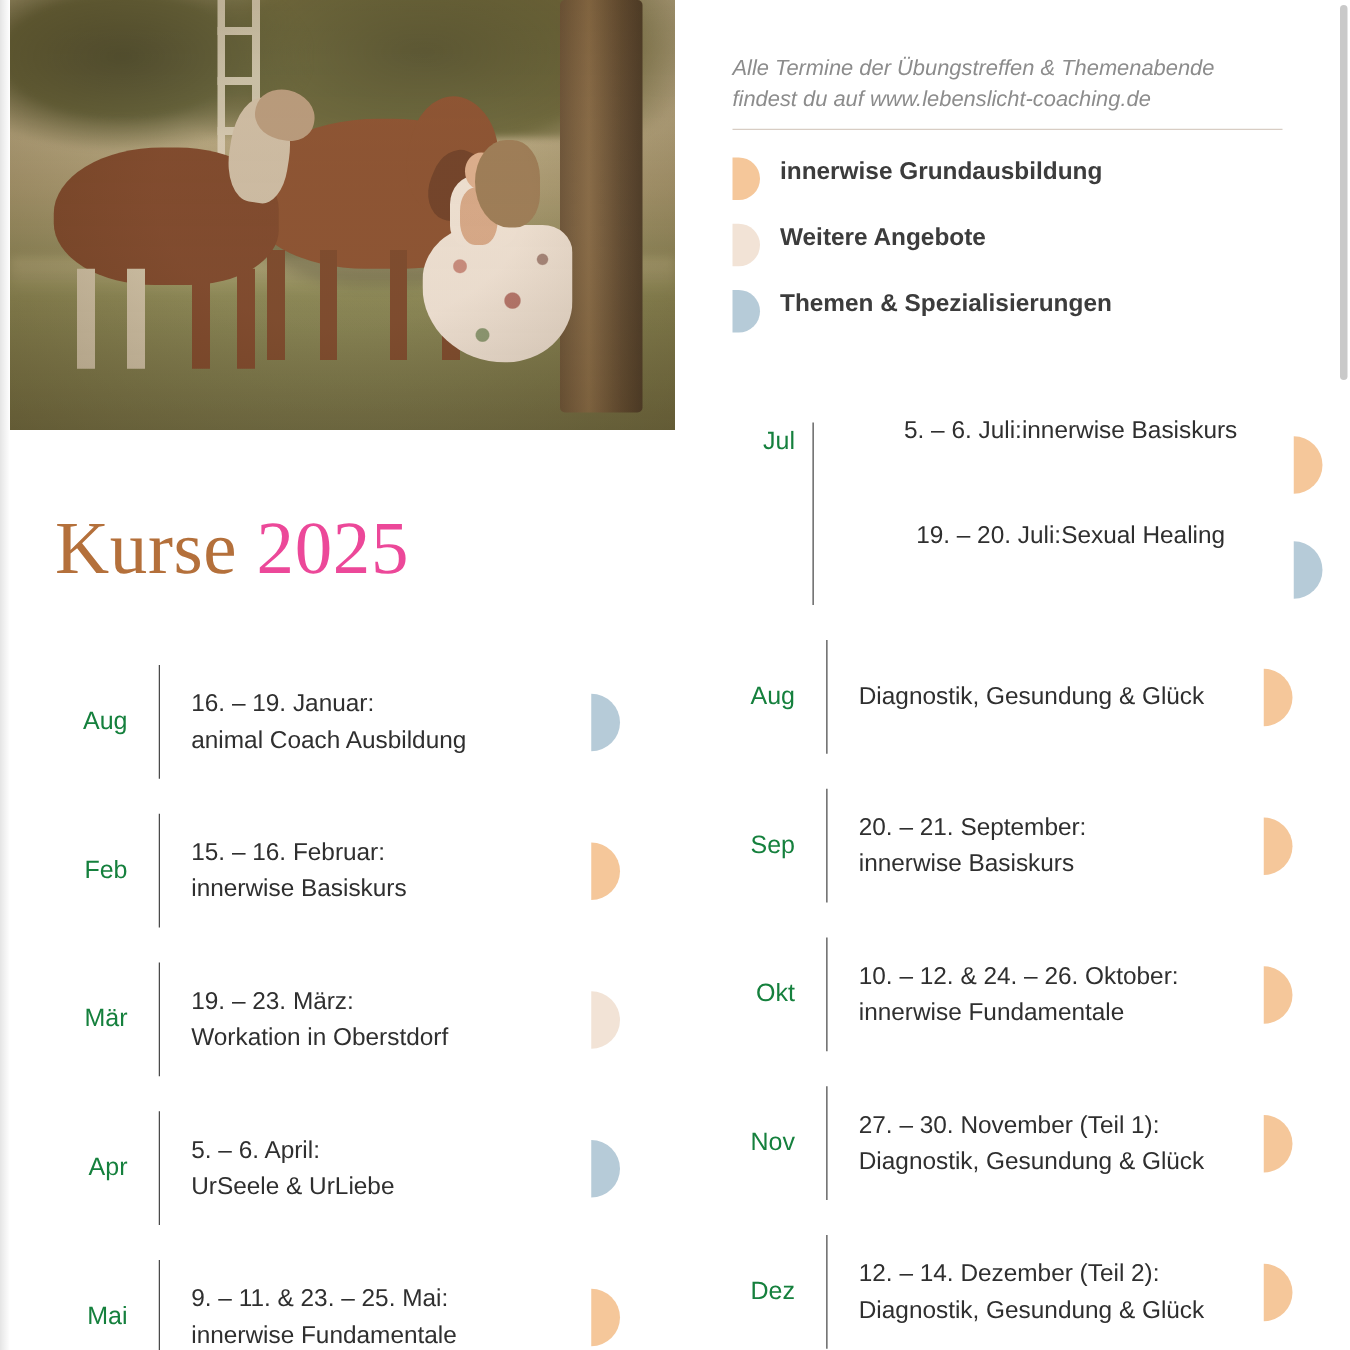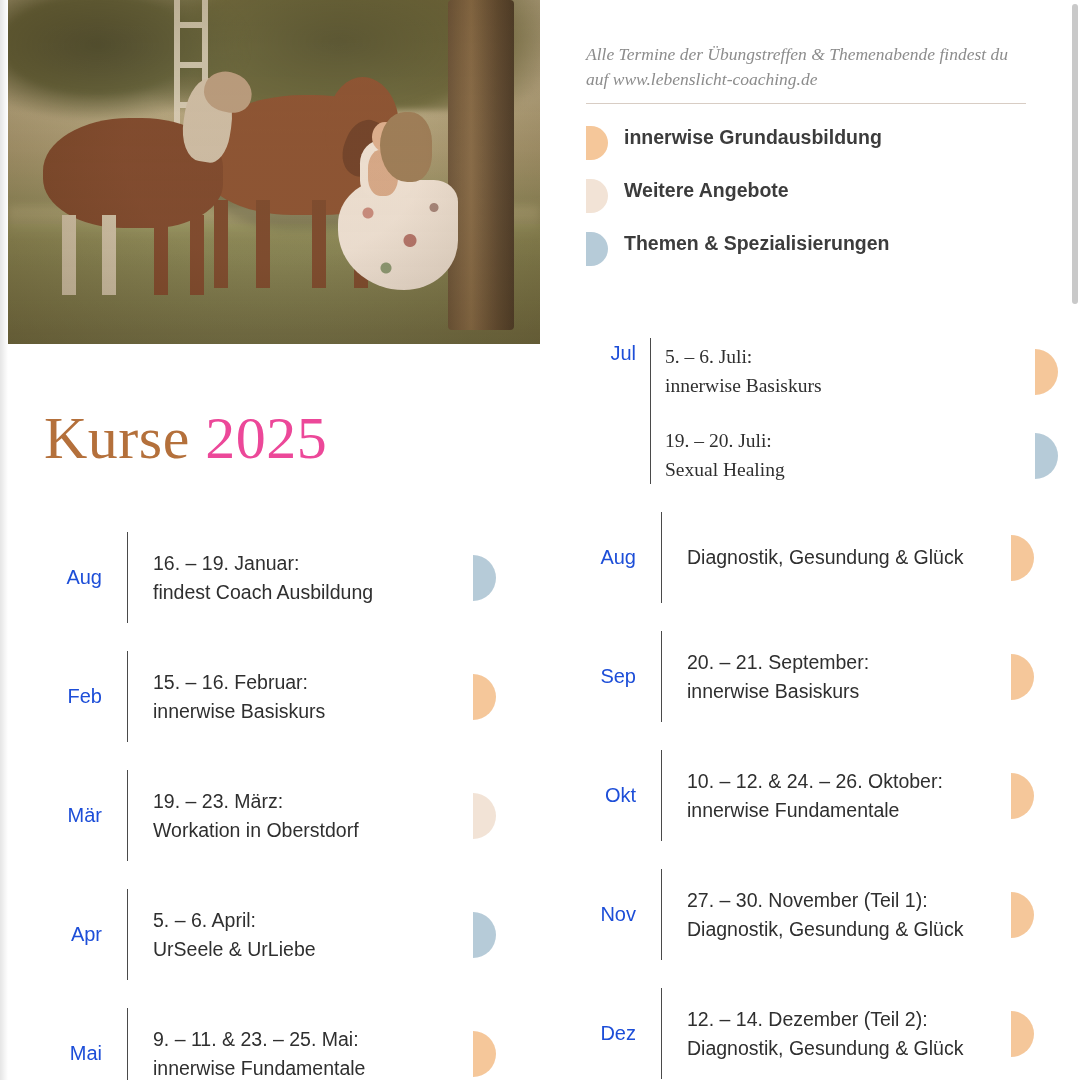--- a/index.html
+++ b/index.html
@@ -204,21 +204,21 @@
     letter-spacing: .5px;
   }
   .title .yr { color: #ec4899; }
 
   
   .note {
     position: absolute;
     left: 586px;
     top: 42px;
     width: 440px;
-    font-family: Liberation Serif, serif;
+    font-family: Liberation Sans, sans-serif;
     font-style: italic;
     font-size: 17.5px;
     line-height: 1.45;
     color: #8c8c8c;
     padding-bottom: 10px;
     border-bottom: 1px solid #d8cdc4;
   }
 
   
   .legend {
@@ -263,21 +263,21 @@
     display: flex;
     align-items: center;
     height: 119px;
     gap: 11px;
   }
   .month {
     width: 58px;
     text-align: right;
     padding-right: 14px;
     font-size: 20px;
-    color: #1d4ed8;
+    color: #15803d;
     flex: none;
   }
   .rule {
     width: 1px;
     align-self: stretch;
     background: #4a4a4a;
     margin: 14px 0;
     flex: none;
   }
   .lines {
@@ -314,26 +314,25 @@
     margin: 8px 0 14px 0;
   }
   .julgroup .jul-items {
     flex: 1 1 auto;
     padding-left: 14px;
   }
   .jul-item {
     position: relative;
     height: 84px;
     display: flex;
-    flex-direction: column;
+    flex-direction: row;
     justify-content: center;
     font-size: 19.5px;
     line-height: 1.48;
     color: #2f2f2f;
-    font-family: Liberation Serif, serif;
   }
   .jul-item .marker {
     position: absolute;
     right: -10px;
     top: 19px;
   }
 
   
   .scrollbar {
     position: absolute;
@@ -402,21 +401,21 @@
     </div>
   </div>
 
   <div class="col-left">
 
     <div class="entry">
       <div class="month">Aug</div>
       <div class="rule"></div>
       <div class="lines">
         <div class="l1">16. – 19. Januar:</div>
-        <div class="l2">findest Coach Ausbildung</div>
+        <div class="l2">animal Coach Ausbildung</div>
       </div>
       <span class="marker" style="background:#b6cbd8"></span>
     </div>
 
     <div class="entry">
       <div class="month">Feb</div>
       <div class="rule"></div>
       <div class="lines">
         <div class="l1">15. – 16. Februar:</div>
         <div class="l2">innerwise Basiskurs</div>

